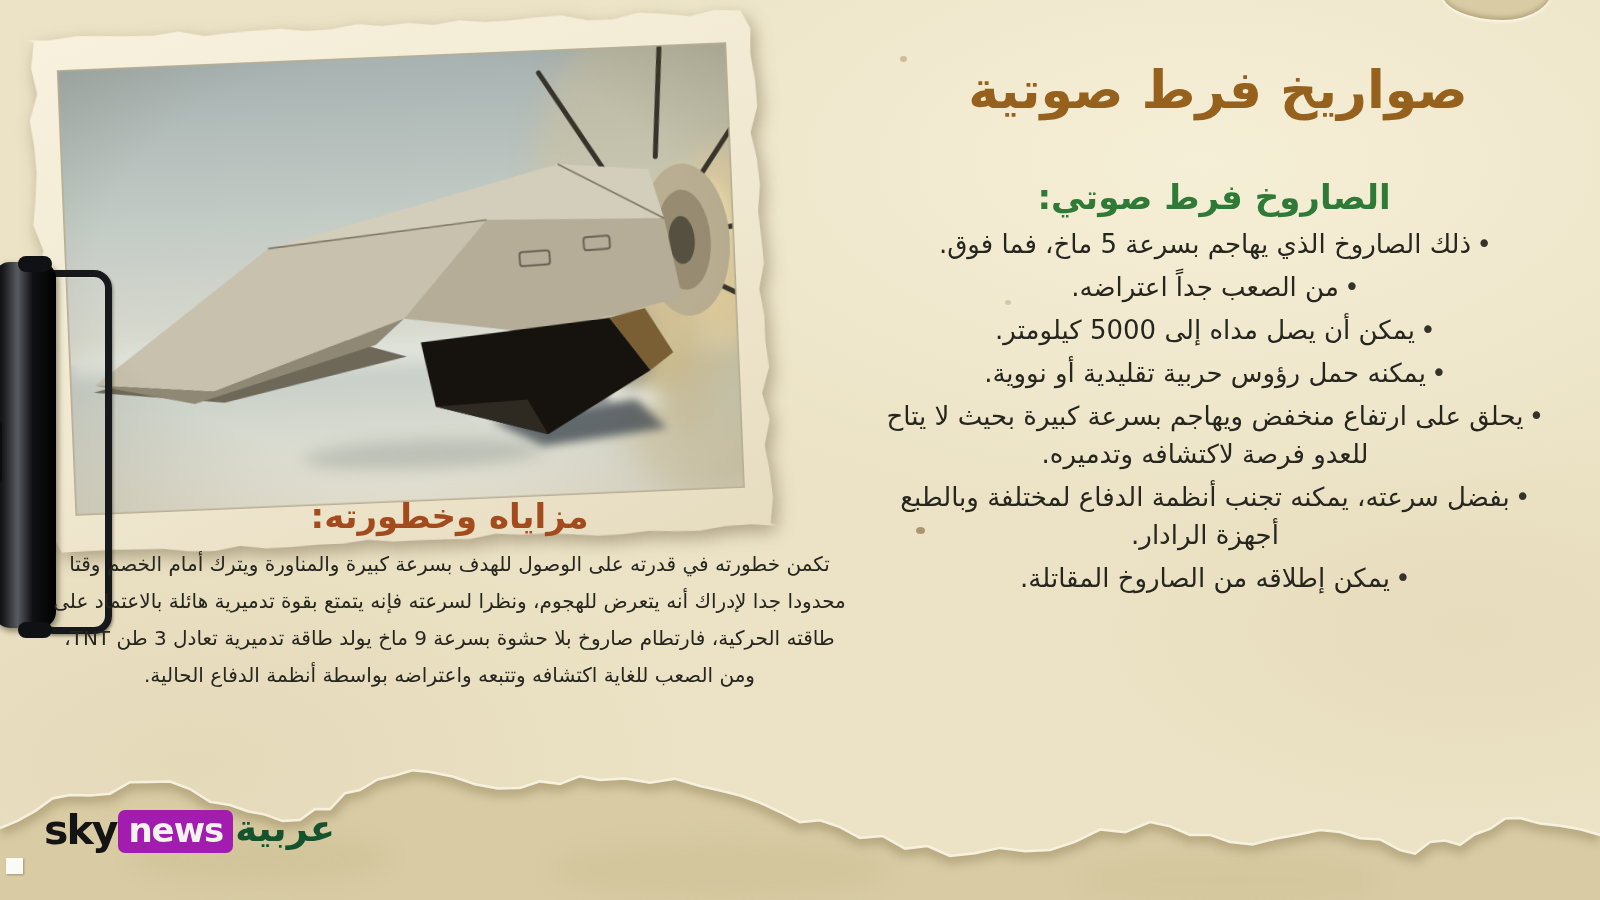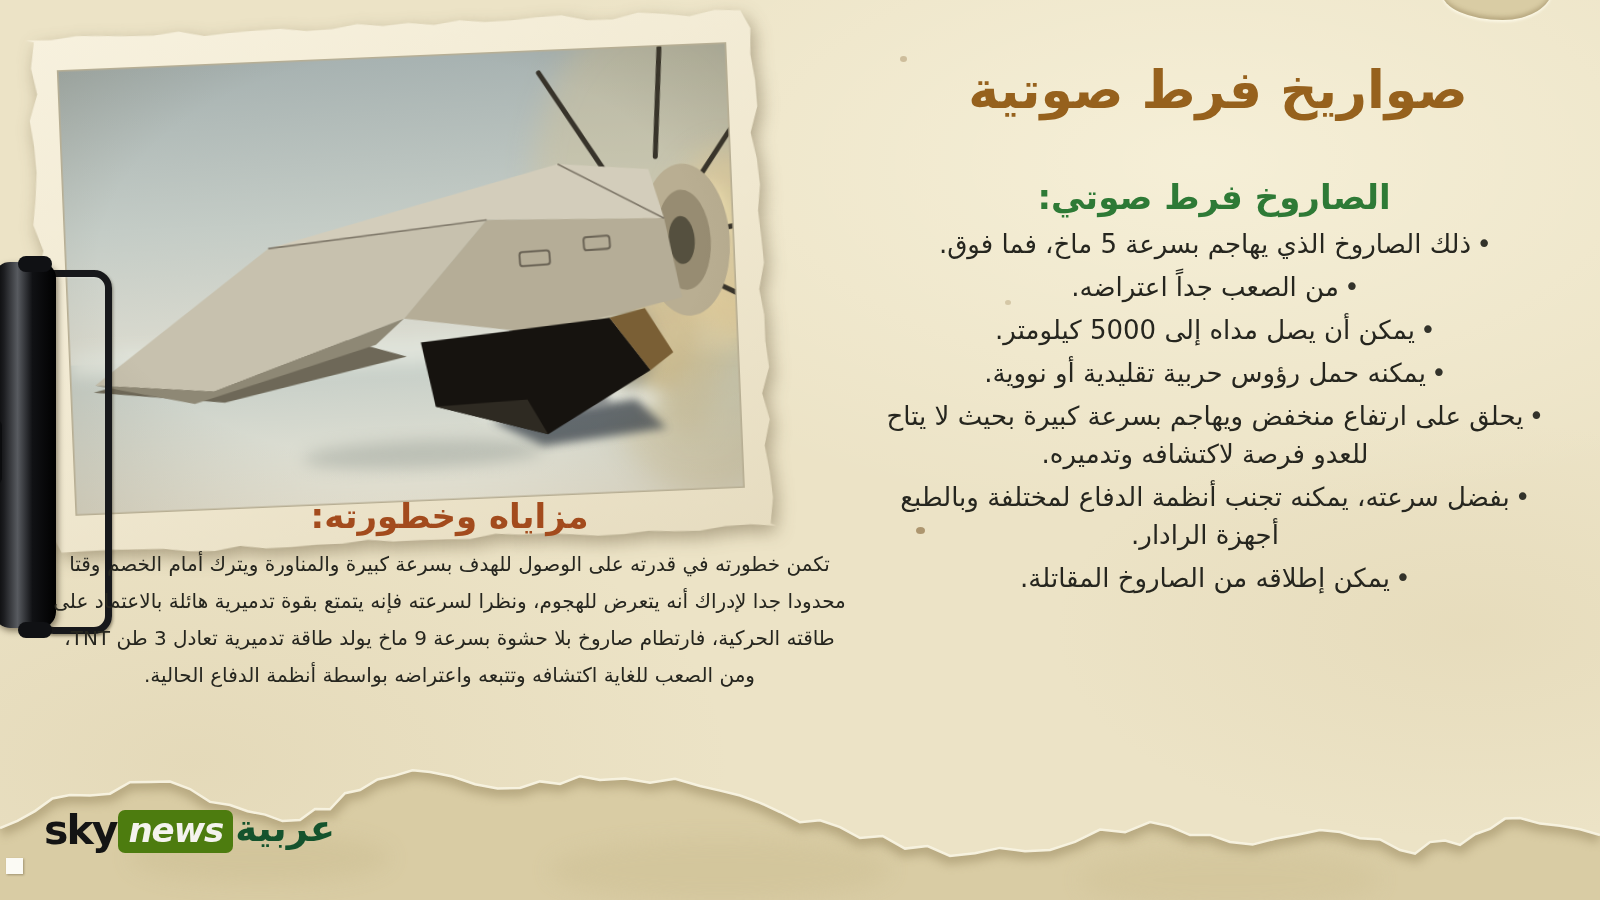--- a/index.html
+++ b/index.html
@@ -84,22 +84,22 @@
   .adv-heading{
     margin:8px;font-size:34px;line-height:44px;font-weight:bold;
     color:var(--heading-rust,#a34b1d);
   }
   .adv-body{margin:8px 0 0 0;font-size:20px;line-height:37px;color:var(--ink,#26261f);}
 
   
   .logo{position:absolute;left:44px;top:802px;z-index:6;display:flex;align-items:flex-start;gap:2px;margin-top:8px;}
   .logo .sky{font-size:41px;font-weight:bold;letter-spacing:-2px;color:#141414;line-height:1;}
   .logo .news-box{
-    background:#4d7c0f;color:#f4f3ee;border-radius:7px;padding:3px 10px 6px 10px;
-    font-size:34px;font-weight:bold;letter-spacing:-1px;line-height:1;font-style:italic;
+    background:#a21caf;color:#f4f3ee;border-radius:7px;padding:3px 10px 6px 10px;
+    font-size:34px;font-weight:bold;letter-spacing:-1px;line-height:1;
   }
   .logo .arabia{font-size:37px;font-weight:bold;color:#14532d;line-height:1;}
 
   .white-chip{
     position:absolute;left:6px;top:858px;width:17px;height:16px;z-index:6;
     background:#fbfaf4;box-shadow:1px 1px 2px rgba(90,80,50,.45);
   }
 
   .speck{position:absolute;border-radius:50%;z-index:4;}
   .speck.s1{left:916px;top:527px;width:9px;height:7px;background:rgba(122,88,40,.55);}

